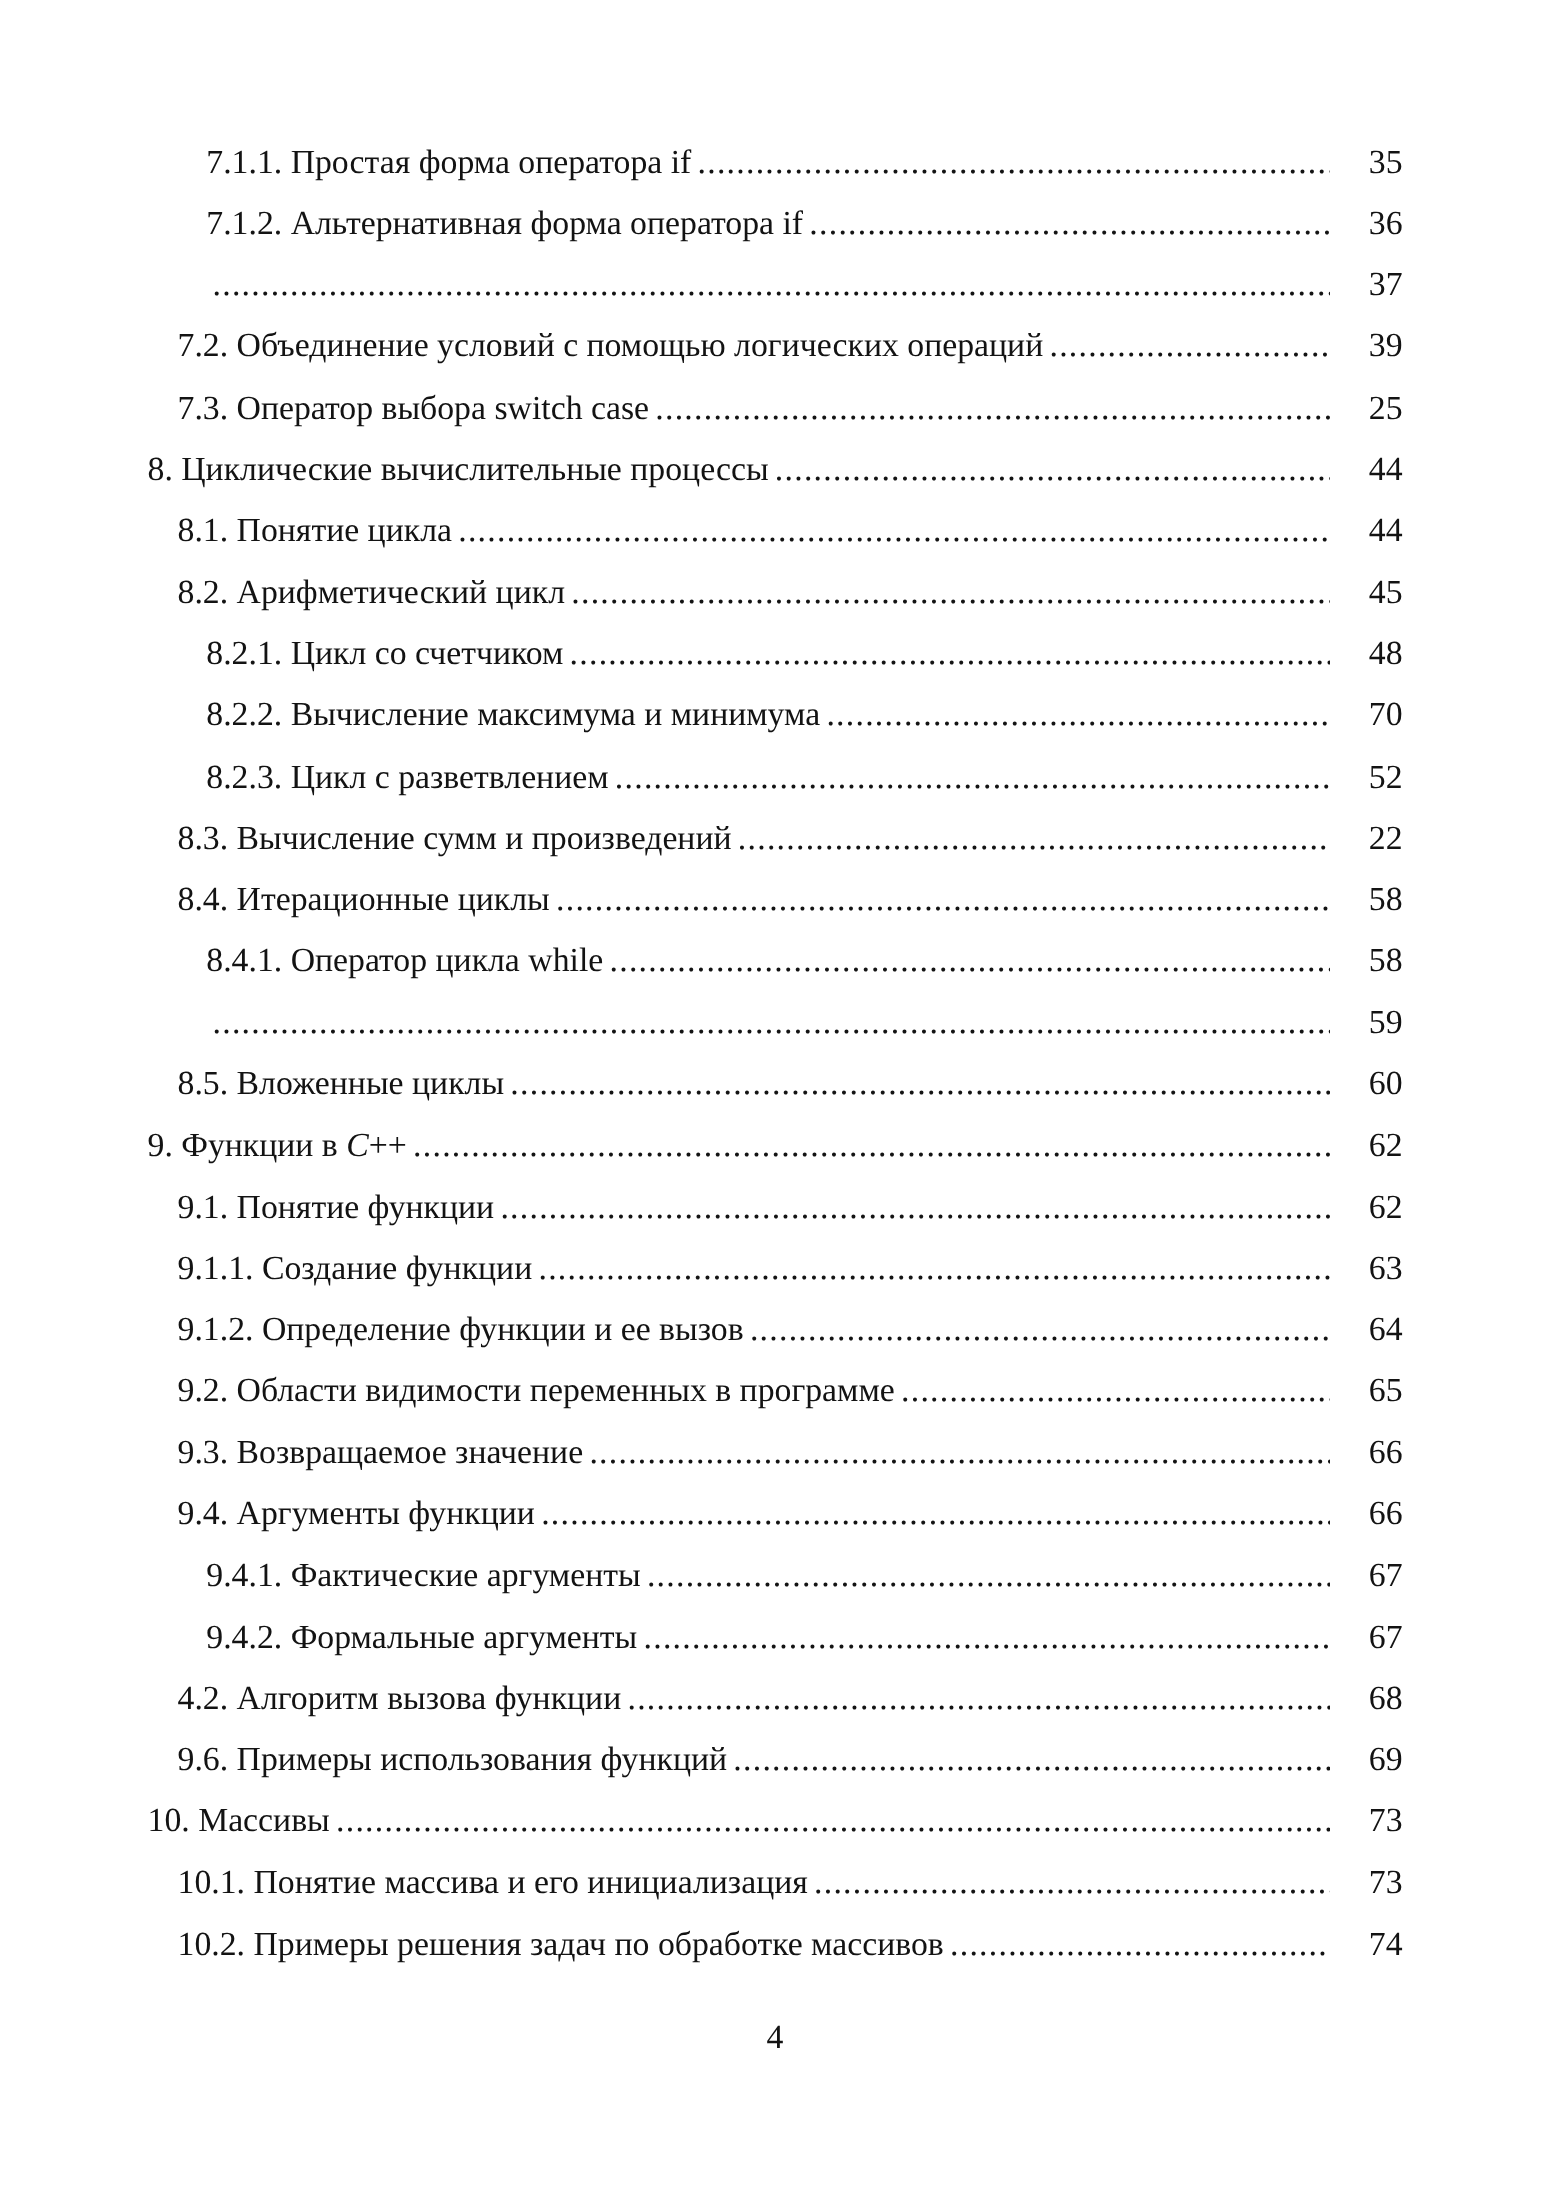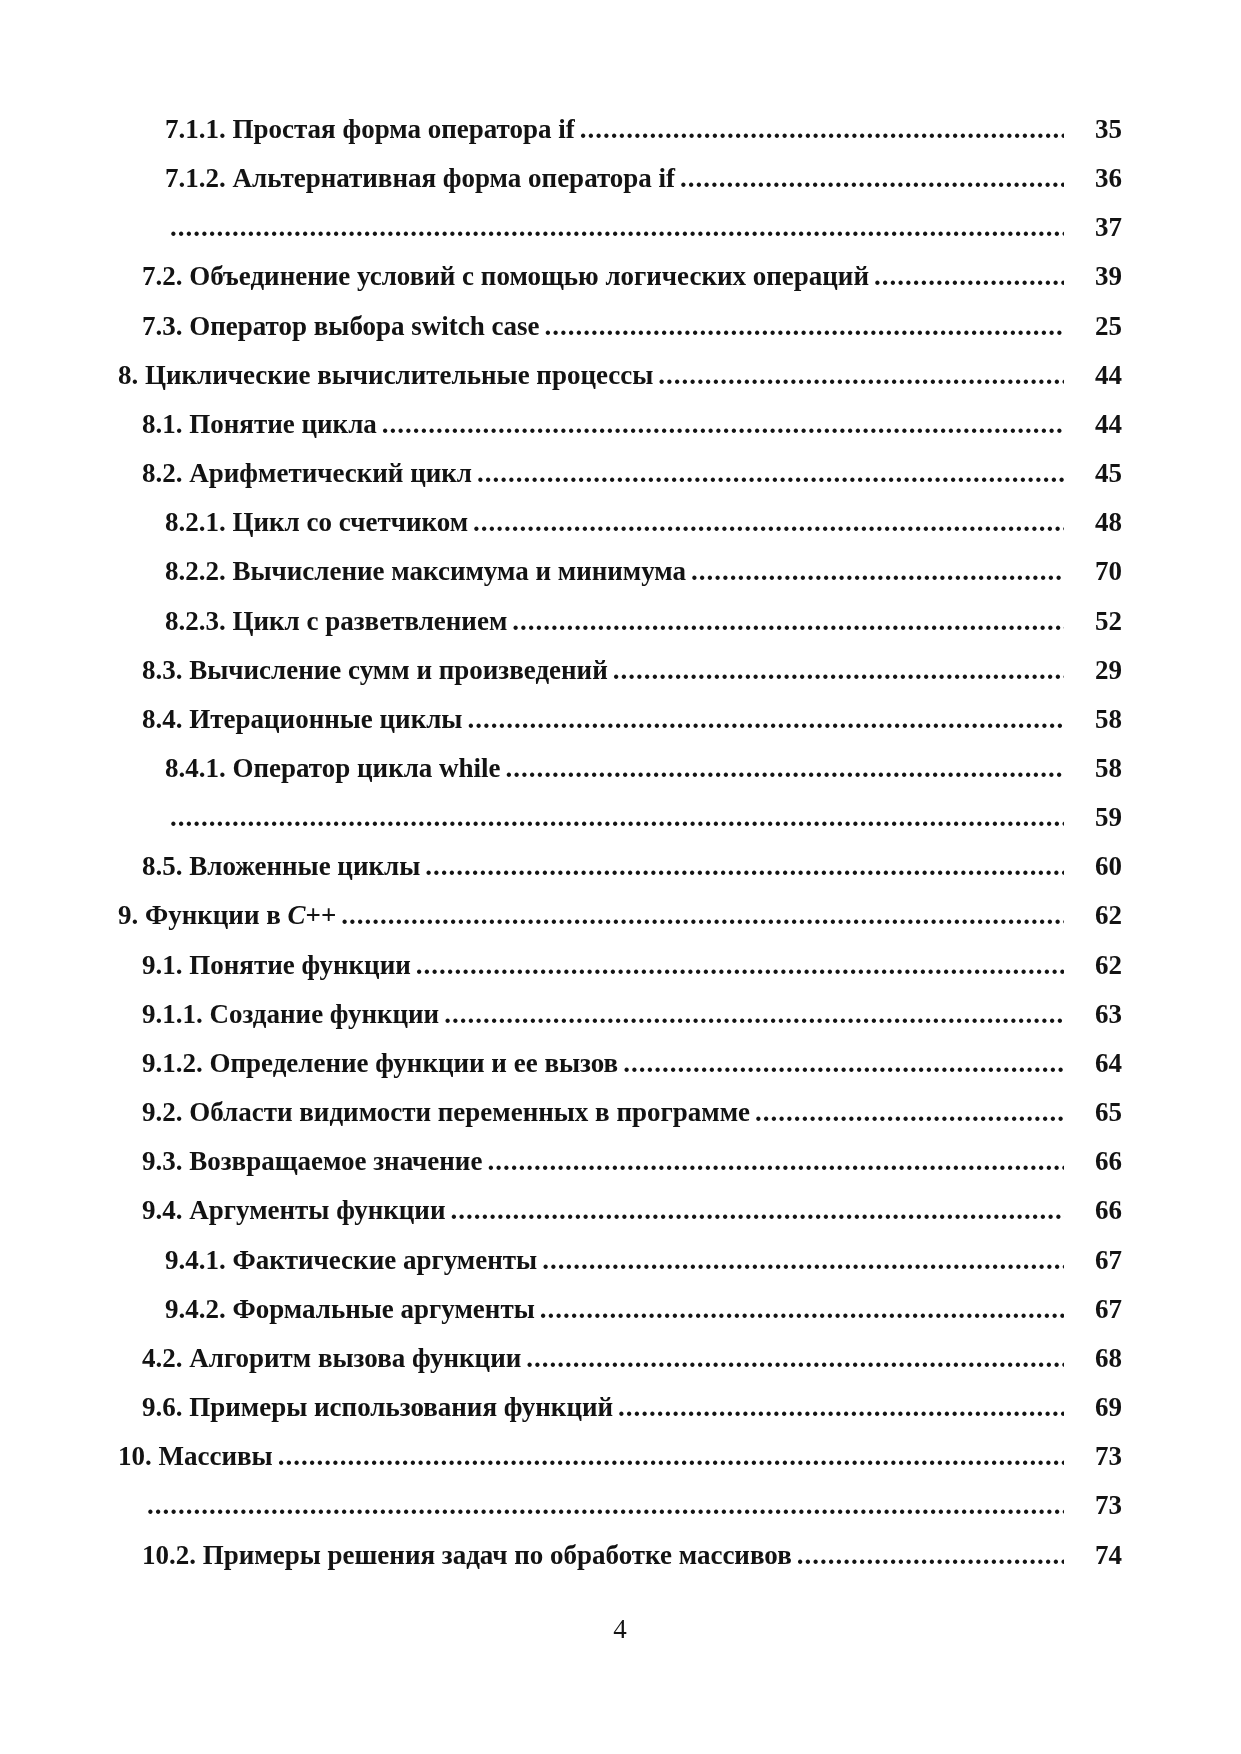--- a/index.html
+++ b/index.html
@@ -20,25 +20,24 @@
     font-size: 27px;
   }
   .toc {
     position: absolute;
     top: 105px;
     left: 118px;
     width: 1004px;
   }
   .toc-row {
     display: flex;
-    align-items: flex-end;
+    align-items: center;
     height: 49.17px;
     line-height: 49.17px;
     white-space: nowrap;
-    font-weight: bold;
   }
   .toc-row.level-2 { padding-left: 24px; }
   .toc-row.level-3 { padding-left: 47px; }
   .toc-row .label { flex: 0 0 auto; }
   .toc-row .label i { font-style: italic; }
   .toc-row .dots {
     flex: 1 1 auto;
     overflow: hidden;
     margin-left: 5px;
     letter-spacing: 1px;
@@ -114,21 +113,21 @@
       <span class="pageno">70</span>
     </div>
       <div class="toc-row level-3">
       <span class="label">8.2.3. Цикл с разветвлением</span>
       <span class="dots" aria-hidden="true">............................................................................................................................................................................................................................</span>
       <span class="pageno">52</span>
     </div>
       <div class="toc-row level-2">
       <span class="label">8.3. Вычисление сумм и произведений</span>
       <span class="dots" aria-hidden="true">............................................................................................................................................................................................................................</span>
-      <span class="pageno">29</span>
+      <span class="pageno">22</span>
     </div>
       <div class="toc-row level-2">
       <span class="label">8.4. Итерационные циклы</span>
       <span class="dots" aria-hidden="true">............................................................................................................................................................................................................................</span>
       <span class="pageno">58</span>
     </div>
       <div class="toc-row level-3">
       <span class="label">8.4.1. Оператор цикла while</span>
       <span class="dots" aria-hidden="true">............................................................................................................................................................................................................................</span>
       <span class="pageno">58</span>
@@ -196,20 +195,21 @@
       <span class="label">9.6. Примеры использования функций</span>
       <span class="dots" aria-hidden="true">............................................................................................................................................................................................................................</span>
       <span class="pageno">69</span>
     </div>
       <div class="toc-row level-1">
       <span class="label">10. Массивы</span>
       <span class="dots" aria-hidden="true">............................................................................................................................................................................................................................</span>
       <span class="pageno">73</span>
     </div>
       <div class="toc-row level-2">
+      <span class="label">10.1. Понятие массива и его инициализация</span>
       <span class="dots" aria-hidden="true">............................................................................................................................................................................................................................</span>
       <span class="pageno">73</span>
     </div>
       <div class="toc-row level-2">
       <span class="label">10.2. Примеры решения задач по обработке массивов</span>
       <span class="dots" aria-hidden="true">............................................................................................................................................................................................................................</span>
       <span class="pageno">74</span>
     </div>
     </main>
 

